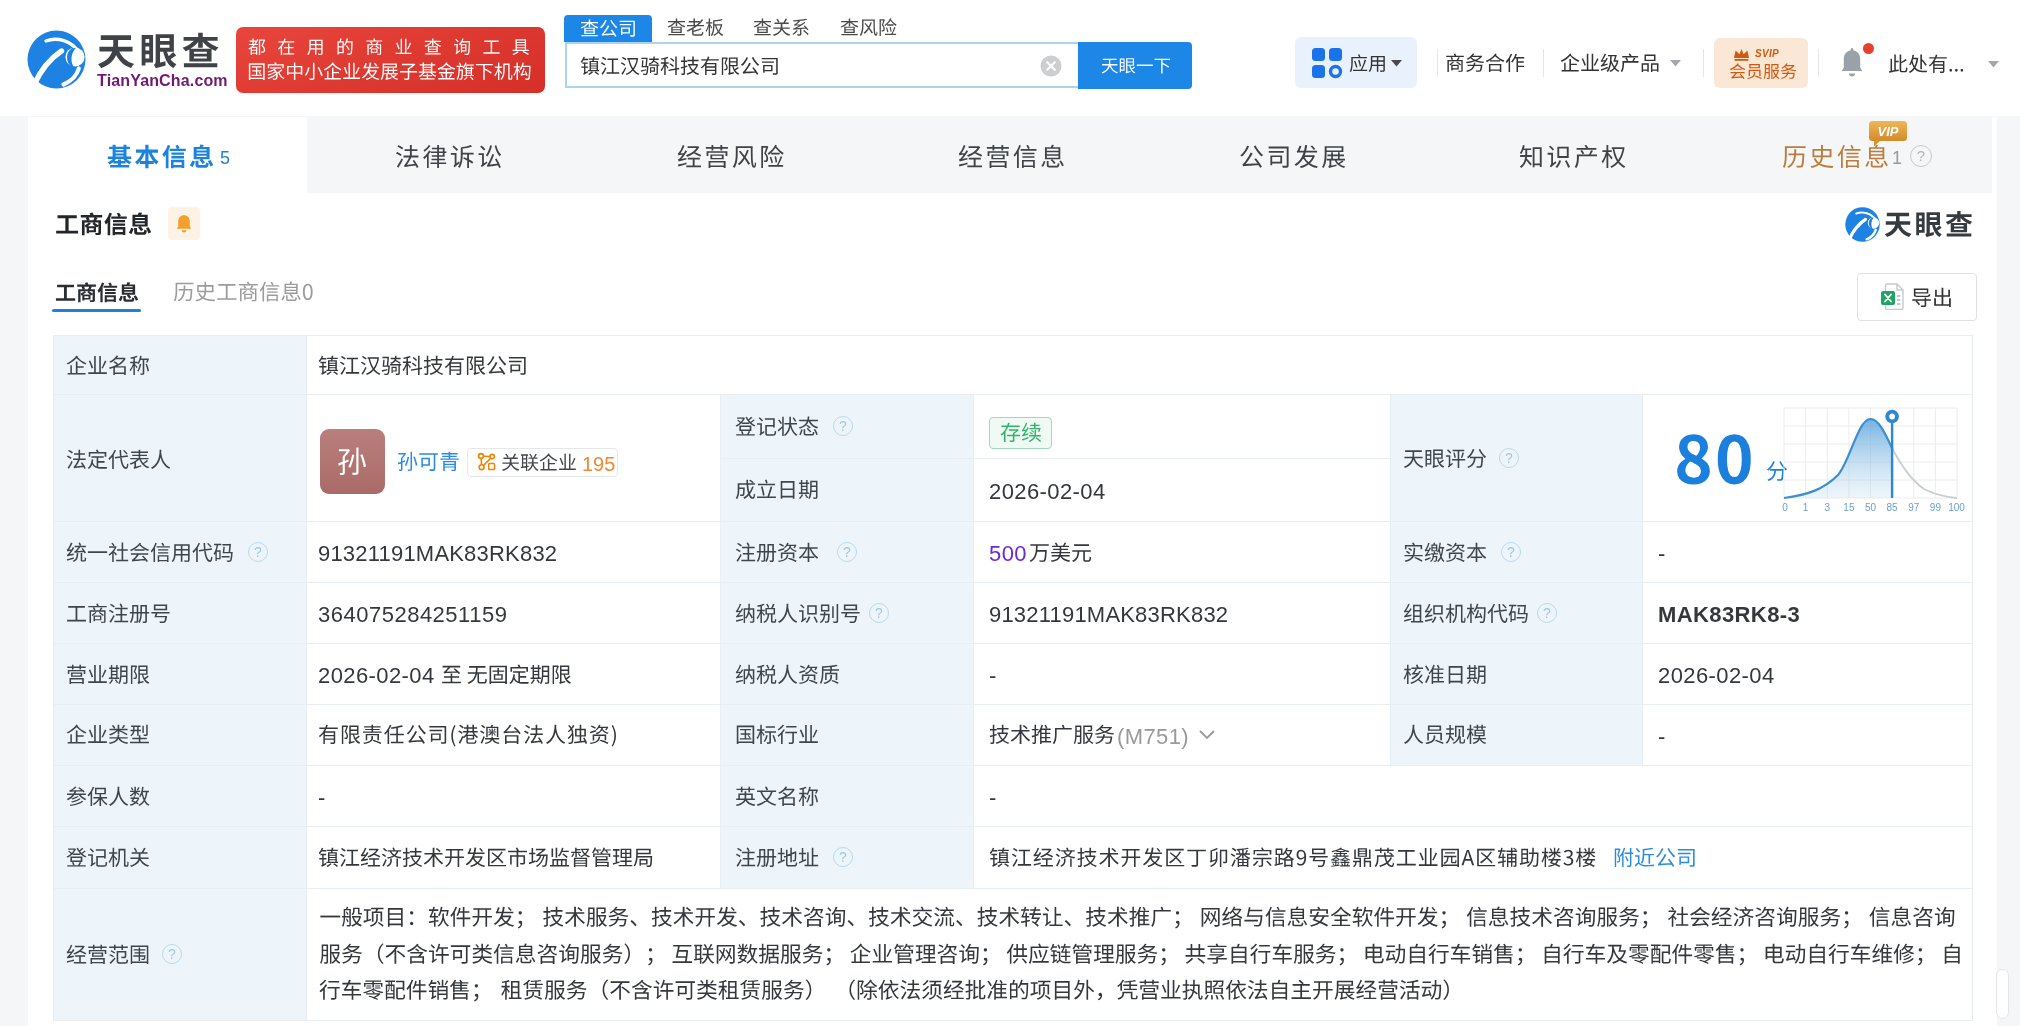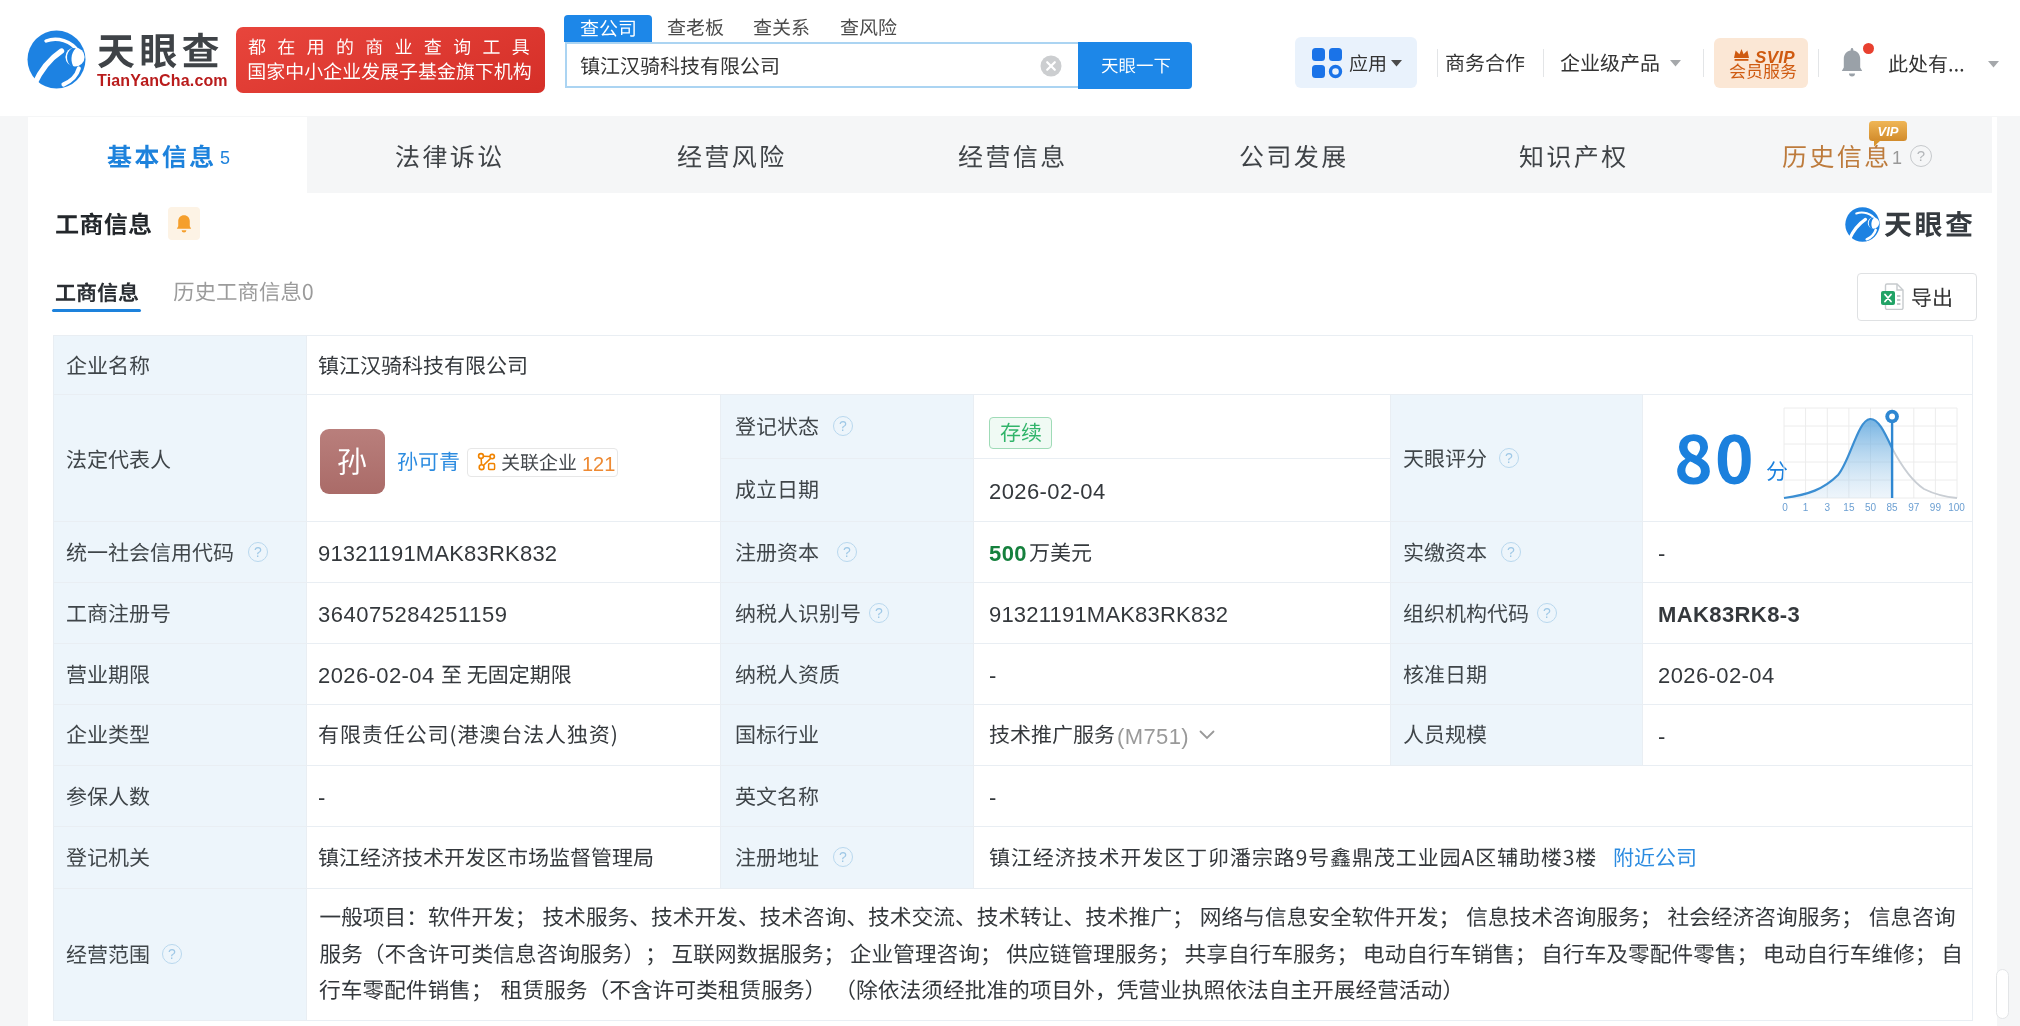--- a/index.html
+++ b/index.html
@@ -261,21 +261,21 @@
   </svg>
 <div class="abs" style="left:0;top:0;width:2020px;height:116px;background:#fff;border-bottom:1px solid #e9ebed"></div>
 <svg class="abs" style="left:27px;top:30px" width="59" height="59" viewBox="0 0 59 59">
     <use href="#tyclogo"></use>
   </svg>
 <svg style="position:absolute;left:96.5px;top:29.5px;" width="122.6" height="44.1" viewBox="0 -230 807 290" fill="#3f4347">
     <use href="#b5929" x="0"></use>
     <use href="#b773c" x="278"></use>
     <use href="#b67e5" x="557"></use>
   </svg>
-<div class="lt " style="left:97.0px;top:72.5px;font-size:16px;color:#b91c1c;font-weight:700;letter-spacing:0.15px">TianYanCha.com</div>
+<div class="lt " style="left:97.0px;top:72.5px;font-size:16px;color:#701a75;font-weight:700;letter-spacing:0.15px">TianYanCha.com</div>
 <div class="abs" style="left:236px;top:27px;width:309px;height:66px;border-radius:7px;background:linear-gradient(160deg,#e8453c,#d52f28)"></div>
 <svg style="position:absolute;left:248.0px;top:37.3px;" width="281.7" height="20.9" viewBox="0 -230 3912 290" fill="#fff">
     <use href="#r90fd" x="0"></use>
     <use href="#r5728" x="407"></use>
     <use href="#r7528" x="814"></use>
     <use href="#r7684" x="1221"></use>
     <use href="#r5546" x="1628"></use>
     <use href="#r4e1a" x="2035"></use>
     <use href="#r67e5" x="2442"></use>
     <use href="#r8be2" x="2849"></use>
@@ -376,21 +376,21 @@
     <use href="#r54c1" x="1000"></use>
   </svg>
 <svg class="abs" style="left:1670px;top:60px" width="11" height="7" viewBox="0 0 11 7">
     <path d="M0 0 L11 0 L5.5 6.5 Z" fill="#a5a8ab"></path>
   </svg>
 <div class="abs" style="left:1714px;top:38px;width:94px;height:50px;background:#fbe7d5;border-radius:6px"></div>
 <svg class="abs" style="left:1733px;top:48px" width="17" height="13" viewBox="0 0 17 13" fill="#cf5a10">
 <path d="M1 10 L2.6 2.6 L6.4 6.2 L8.5 1 L10.6 6.2 L14.4 2.6 L16 10 Z"></path>
     <rect x="1.6" y="11" width="13.8" height="1.8"></rect>
   </svg>
-<div class="lt it" style="left:1755.0px;top:48.5px;font-size:17px;color:#cf5a10;font-weight:700;letter-spacing:0.3px">SVIP</div>
+<div class="lt it" style="left:1755.0px;top:48.5px;font-size:10px;color:#cf5a10;font-weight:700;letter-spacing:0.3px">SVIP</div>
 <svg style="position:absolute;left:1729.0px;top:62.3px;" width="68.0" height="19.7" viewBox="0 -230 1000 290" fill="#cf5a10">
     <use href="#r4f1a" x="0"></use>
     <use href="#r5458" x="250"></use>
     <use href="#r670d" x="500"></use>
     <use href="#r52a1" x="750"></use>
   </svg>
 <svg class="abs" style="left:1841px;top:48px" width="22" height="31" viewBox="0 0 22 31">
 <path d="M11 2.2 C6.1 2.2 2.8 5.9 2.8 10.8 V19.5 L0.8 23 H21.2 L19.2 19.5 V10.8 C19.2 5.9 15.9 2.2 11 2.2 Z" fill="#9aa1a8"></path>
 <path d="M8 25.5 a3 3 0 0 0 6 0 Z" fill="#9aa1a8"></path>
     <rect x="9.8" y="0" width="2.4" height="3.5" rx="1.2" fill="#9aa1a8"></rect>
@@ -569,21 +569,21 @@
     <circle cx="4.6" cy="15.2" r="2.4"></circle>
 <path d="M6.4 4.2 L13 4.5 M4.2 6.4 L4.5 12.8 M6.6 13.2 L13.4 6.6"></path>
 <rect x="11.6" y="11.6" width="6" height="6" rx="1.2" stroke-width="1.5"></rect>
   </svg>
 <svg style="position:absolute;left:501.0px;top:451.7px;" width="76.0" height="22.0" viewBox="0 -230 1000 290" fill="#44484c">
     <use href="#r5173" x="0"></use>
     <use href="#r8054" x="250"></use>
     <use href="#r4f01" x="500"></use>
     <use href="#r4e1a" x="750"></use>
   </svg>
-<div class="lt " style="left:582.0px;top:453.8px;font-size:20px;color:#ee8a33;font-weight:400;letter-spacing:0px">121</div>
+<div class="lt " style="left:582.0px;top:453.8px;font-size:20px;color:#ee8a33;font-weight:400;letter-spacing:0px">195</div>
 <svg style="position:absolute;left:735.0px;top:414.7px;" width="84.0" height="24.4" viewBox="0 -230 1000 290" fill="#3f4549">
     <use href="#r767b" x="0"></use>
     <use href="#r8bb0" x="250"></use>
     <use href="#r72b6" x="500"></use>
     <use href="#r6001" x="750"></use>
   </svg>
 <div class="abs qm" style="left:833.0px;top:416.0px;width:20px;height:20px;border-color:#b9d8ee;color:#9fc8e6;font-size:14px;line-height:18px">?</div>
 <div class="abs" style="left:989px;top:417px;width:63px;height:32px;background:#f0faf4;border:1px solid #9fdbb7;border-radius:4px;box-sizing:border-box"></div>
 <svg style="position:absolute;left:1000.0px;top:421.2px;" width="42.0" height="24.4" viewBox="0 -230 500 290" fill="#31b46a">
     <use href="#r5b58" x="0"></use>
@@ -657,21 +657,21 @@
   </svg>
 <div class="abs qm" style="left:248.0px;top:542.0px;width:20px;height:20px;border-color:#b9d8ee;color:#9fc8e6;font-size:14px;line-height:18px">?</div>
 <div class="lt " style="left:318.0px;top:543.4px;font-size:22px;color:#34383c;font-weight:400;letter-spacing:0.2px">91321191MAK83RK832</div>
 <svg style="position:absolute;left:735.0px;top:540.7px;" width="84.0" height="24.4" viewBox="0 -230 1000 290" fill="#3f4549">
     <use href="#r6ce8" x="0"></use>
     <use href="#r518c" x="250"></use>
     <use href="#r8d44" x="500"></use>
     <use href="#r672c" x="750"></use>
   </svg>
 <div class="abs qm" style="left:837.0px;top:542.0px;width:20px;height:20px;border-color:#b9d8ee;color:#9fc8e6;font-size:14px;line-height:18px">?</div>
-<div class="lt " style="left:989.0px;top:543.4px;font-size:22px;color:#15803d;font-weight:700;letter-spacing:0.4px">500</div>
+<div class="lt " style="left:989.0px;top:543.4px;font-size:22px;color:#6d28d9;font-weight:400;letter-spacing:0.4px">500</div>
 <svg style="position:absolute;left:1029.0px;top:540.7px;" width="63.0" height="24.4" viewBox="0 -230 750 290" fill="#34383c">
     <use href="#r4e07" x="0"></use>
     <use href="#r7f8e" x="250"></use>
     <use href="#r5143" x="500"></use>
   </svg>
 <svg style="position:absolute;left:1403.0px;top:540.7px;" width="84.0" height="24.4" viewBox="0 -230 1000 290" fill="#3f4549">
     <use href="#r5b9e" x="0"></use>
     <use href="#r7f34" x="250"></use>
     <use href="#r8d44" x="500"></use>
     <use href="#r672c" x="750"></use>

